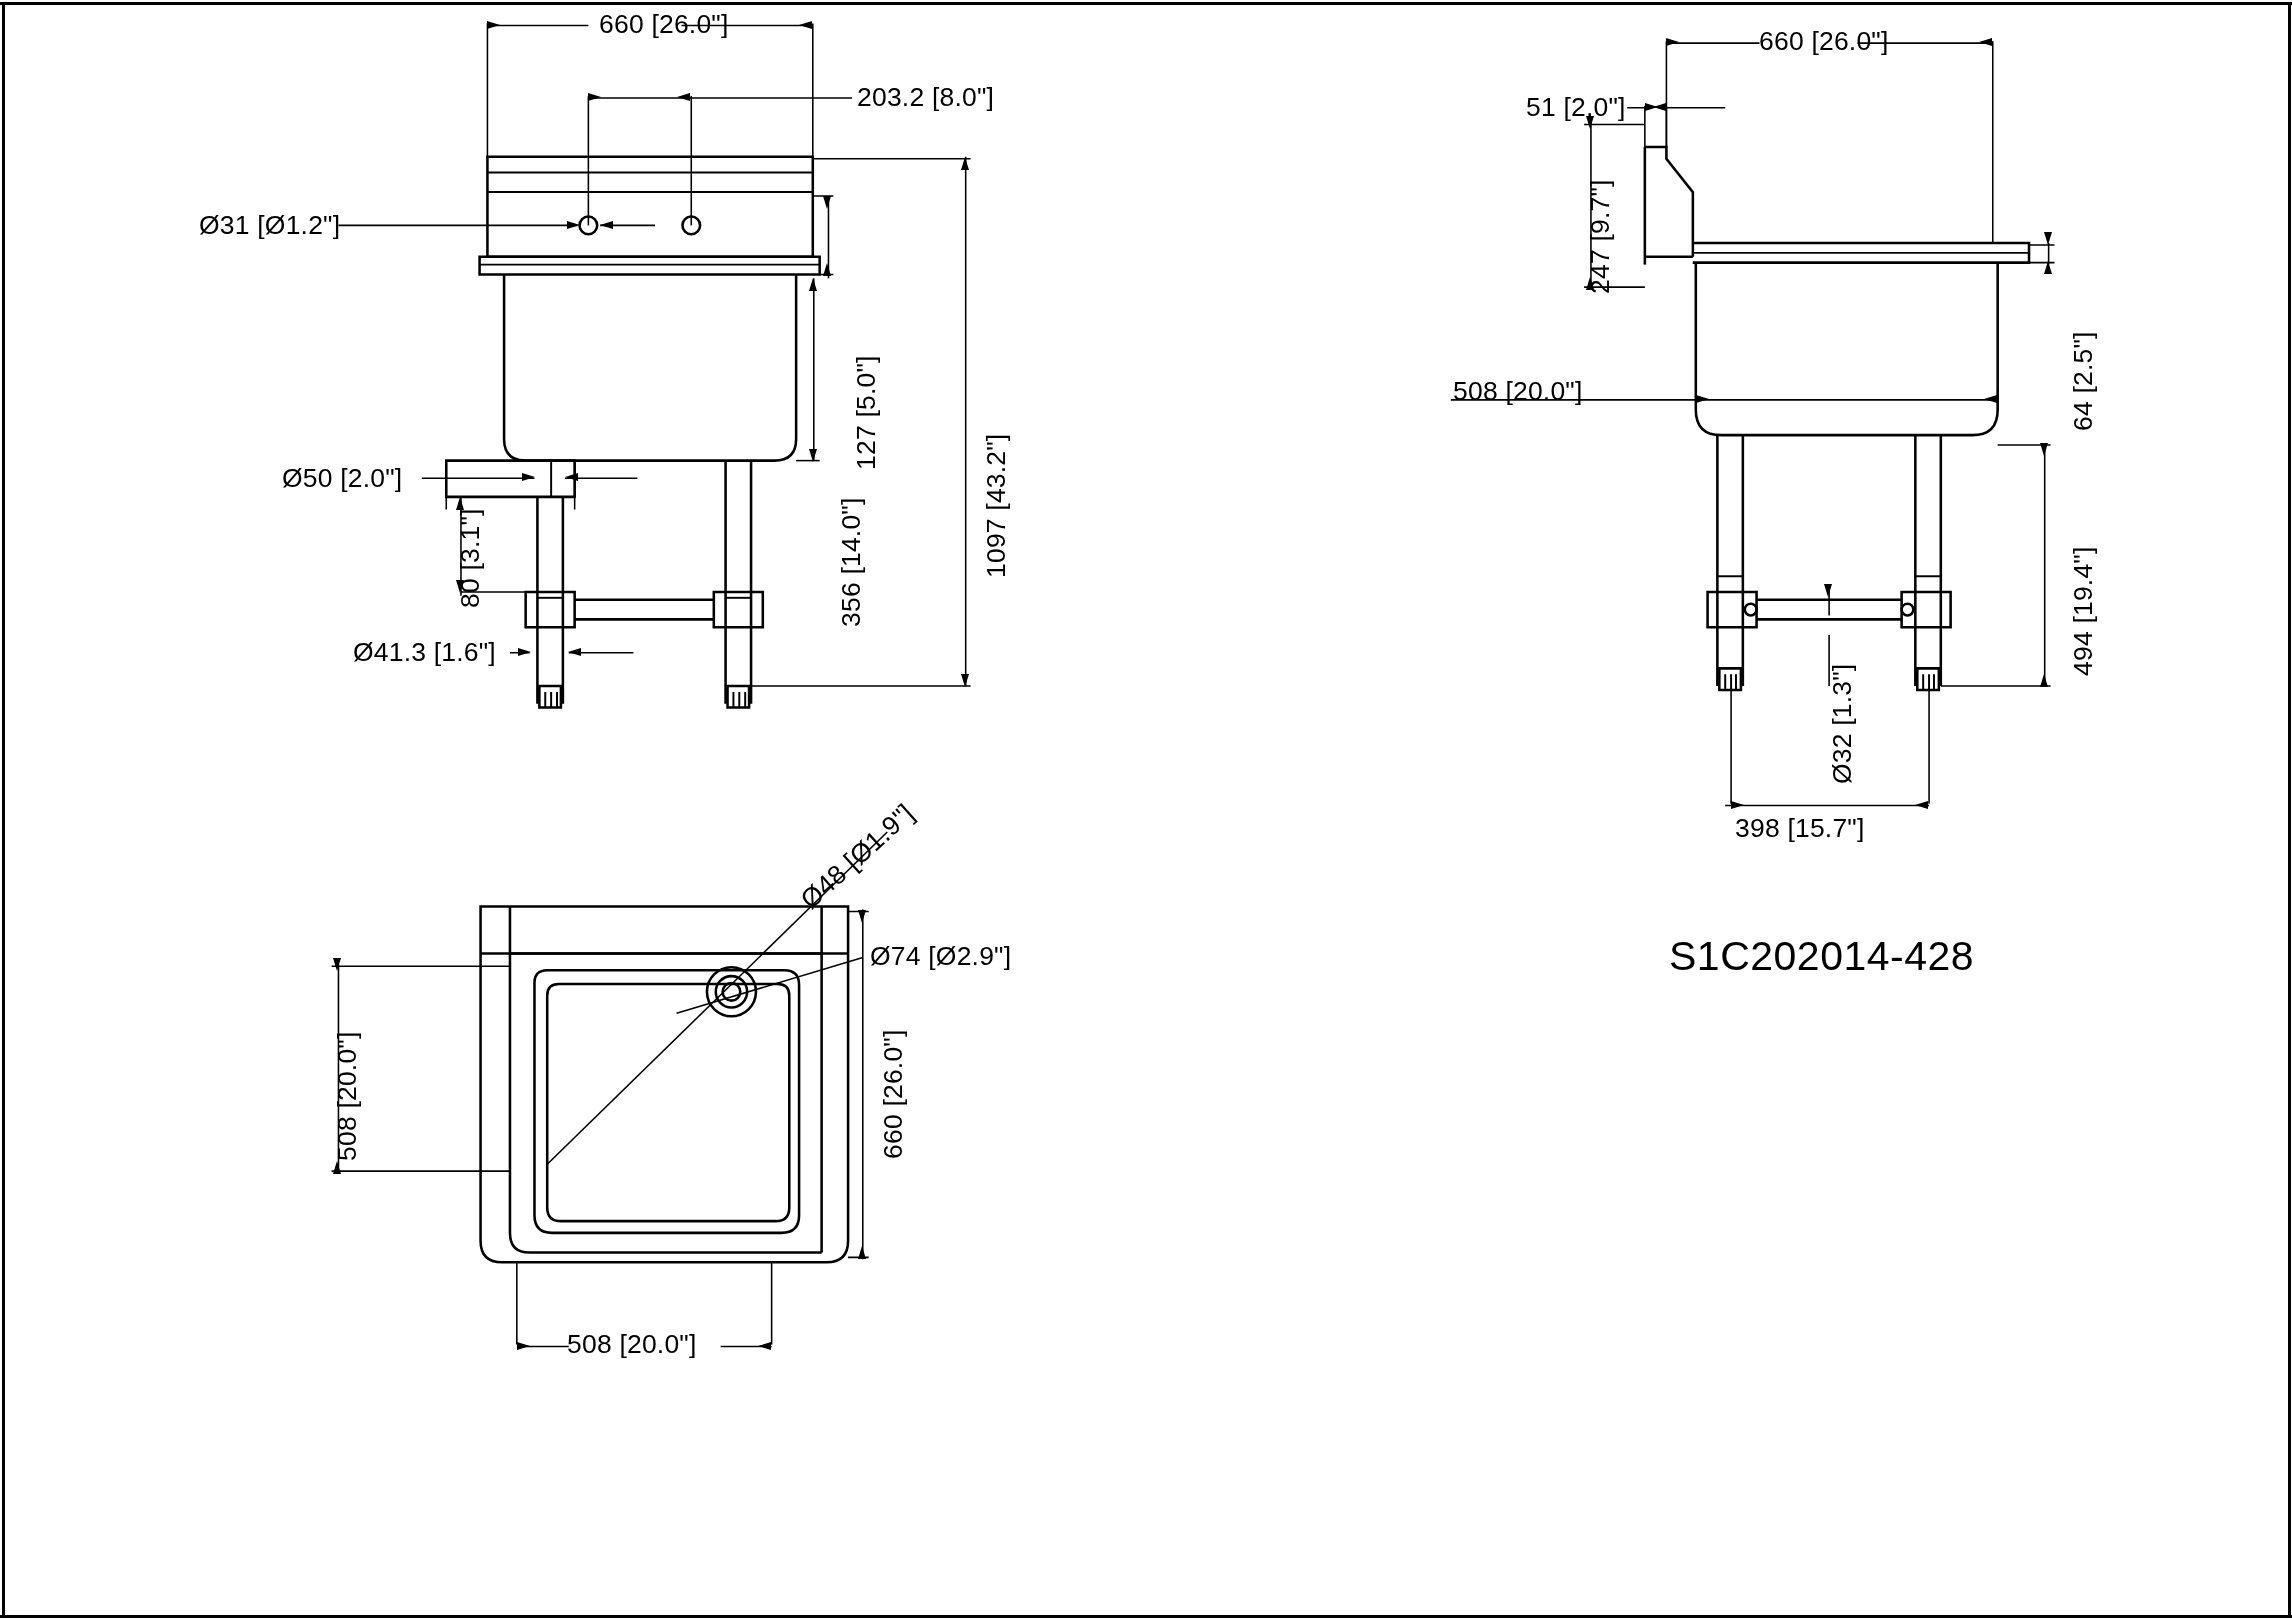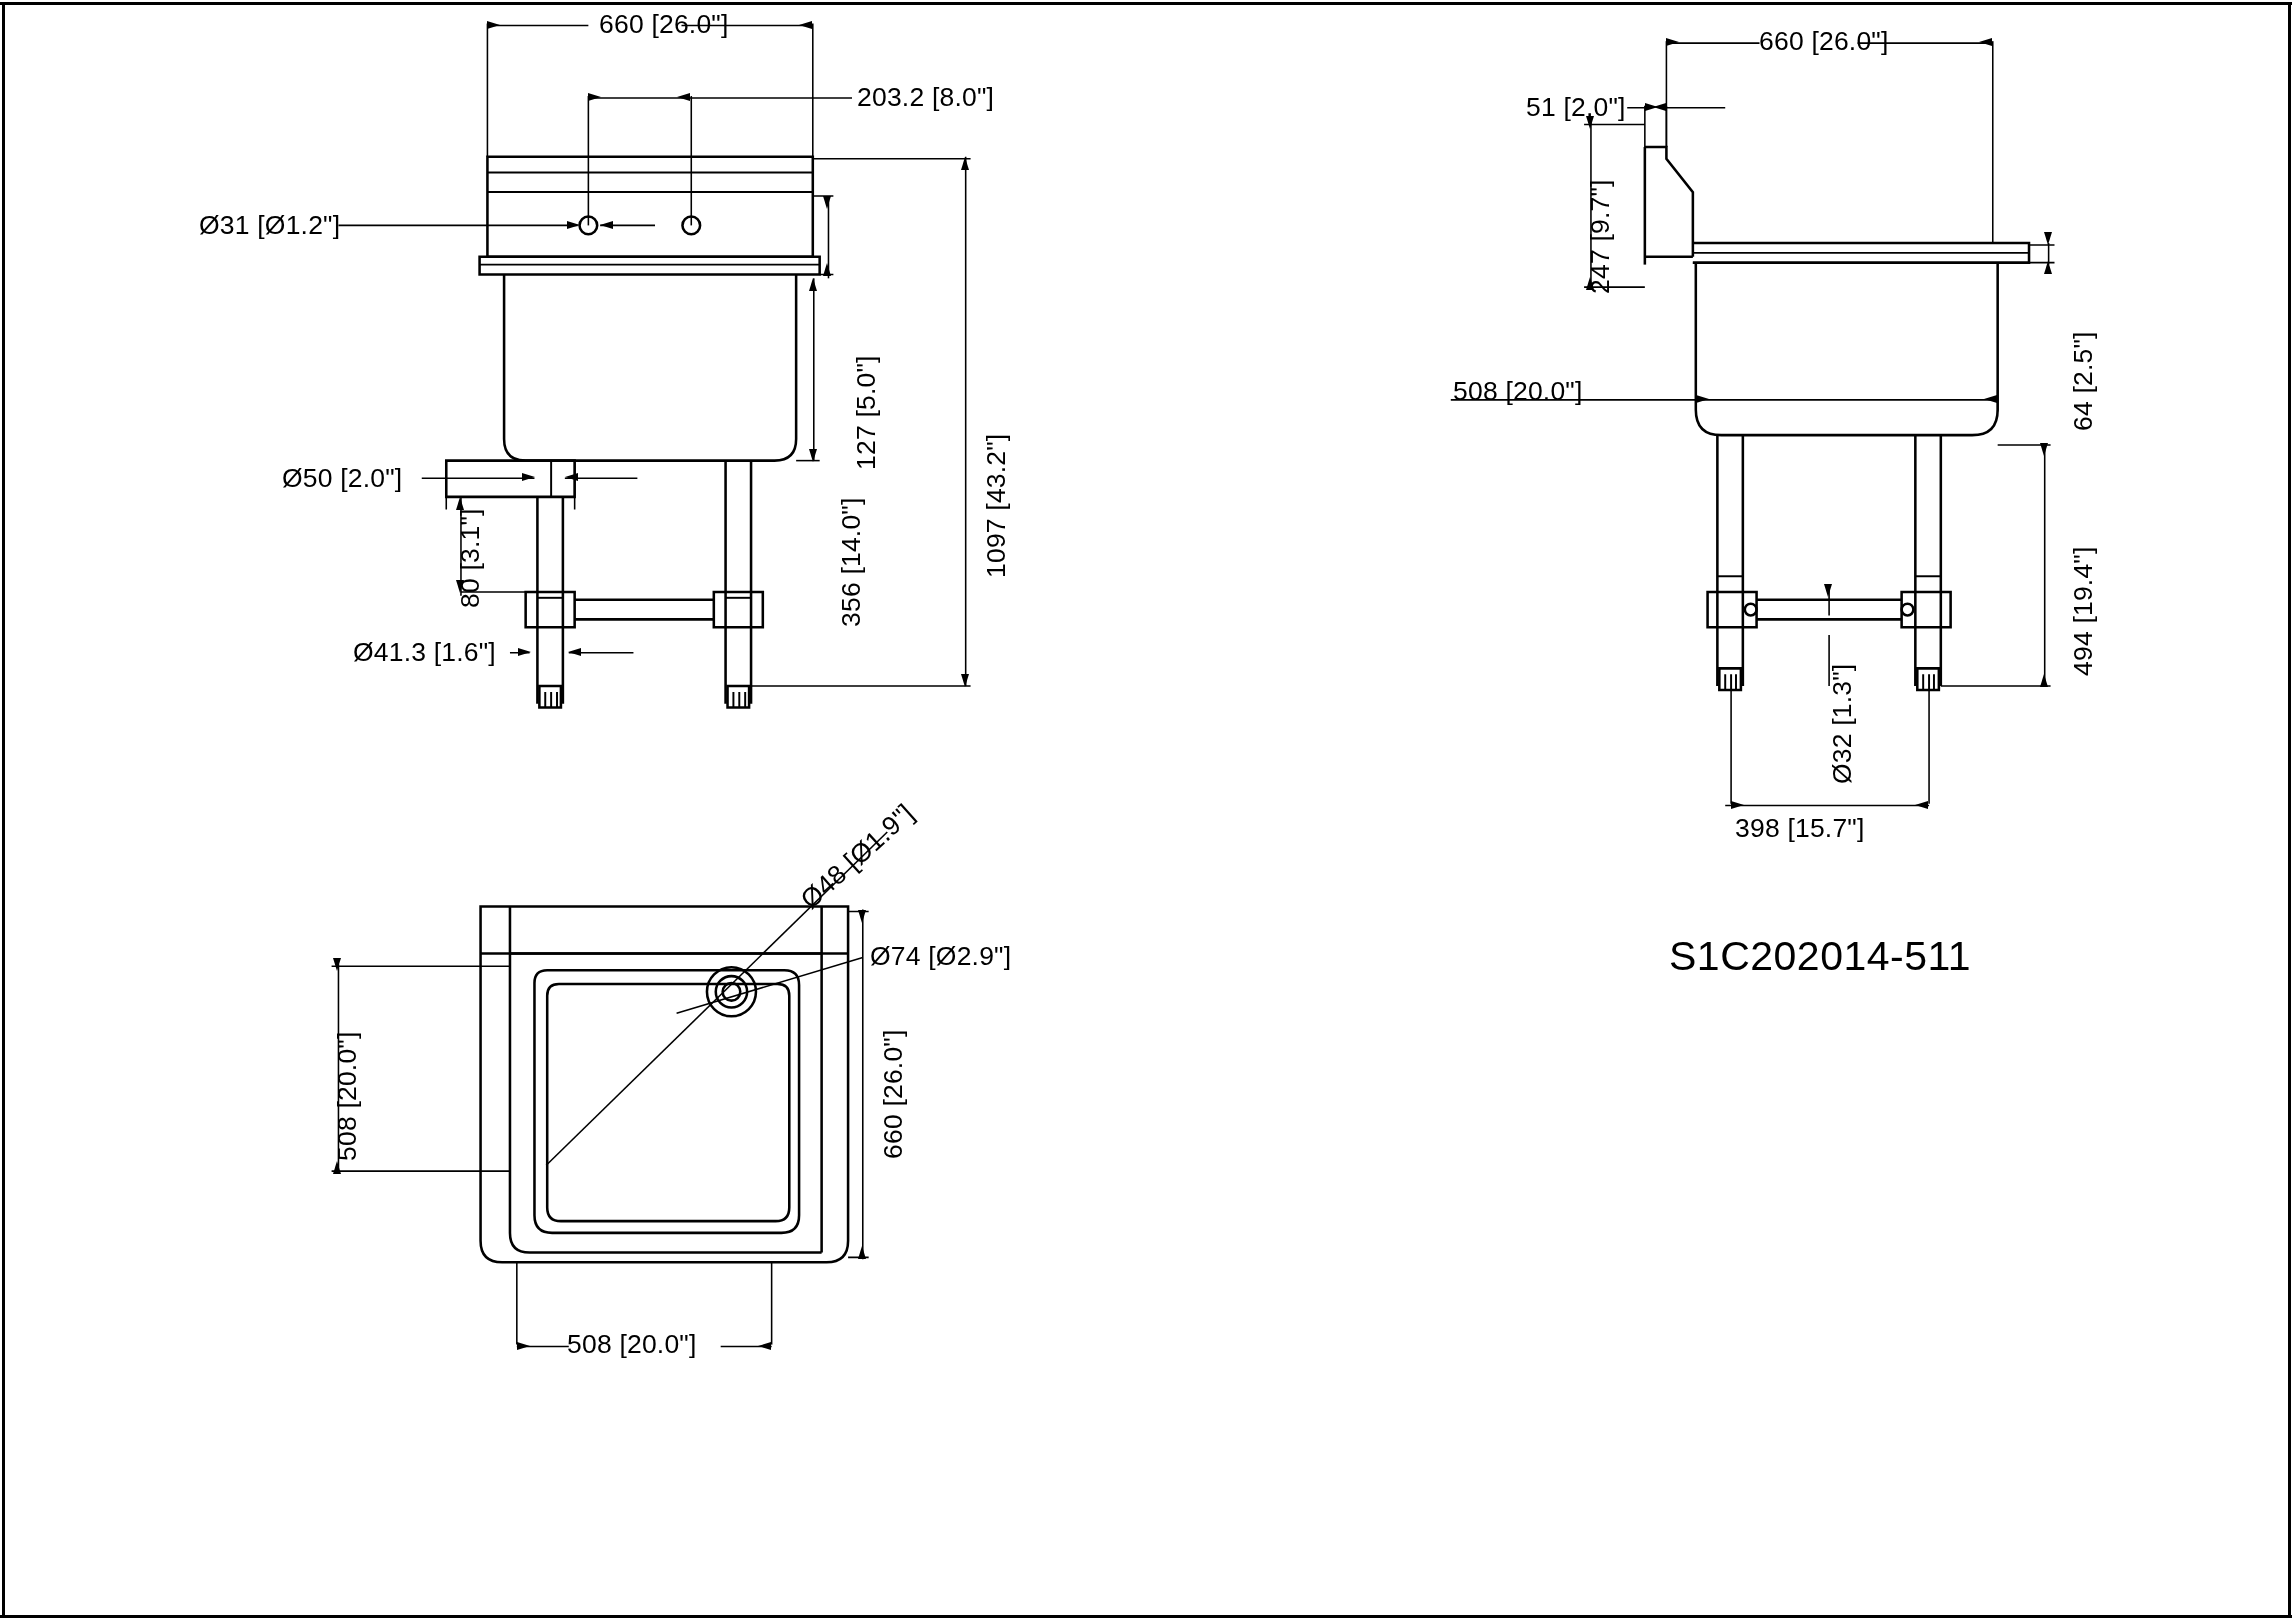--- a/index.html
+++ b/index.html
@@ -219,21 +219,21 @@
 
   <div class="lbl" style="left:1759px;top:28px;">660 [26.0"]</div>
   <div class="lbl" style="left:1526px;top:94px;">51 [2.0"]</div>
   <div class="lbl" style="left:1453px;top:378px;">508 [20.0"]</div>
   <div class="lbl" style="left:1735px;top:815px;">398 [15.7"]</div>
   <div class="lbl rot" style="left:1587px;top:294px;">247 [9.7"]</div>
   <div class="lbl rot" style="left:2070px;top:431px;">64 [2.5"]</div>
   <div class="lbl rot" style="left:2070px;top:676px;">494 [19.4"]</div>
   <div class="lbl rot" style="left:1829px;top:784px;">Ø32 [1.3"]</div>
 
-  <div class="partno" style="left:1669px;top:933px;">S1C202014-511</div>
+  <div class="partno" style="left:1669px;top:933px;">S1C202014-428</div>
 
   <svg width="2293" height="1620" viewBox="0 0 2339 1653">
 
     <path class="stroke3" d="M490,925 L865,925 L865,1266 Q865,1288 843,1288 L512,1288 Q490,1288 490,1266 Z"></path>
 
     <path class="stroke3" d="M520,925 L520,1258 Q520,1278 540,1278 L838,1278"></path>
     <path class="stroke3" d="M838,1278 L838,925"></path>
 
     <path class="stroke3" d="M490,973 L865,973"></path>
     <path class="stroke3" d="M520,973 L838,973"></path>

